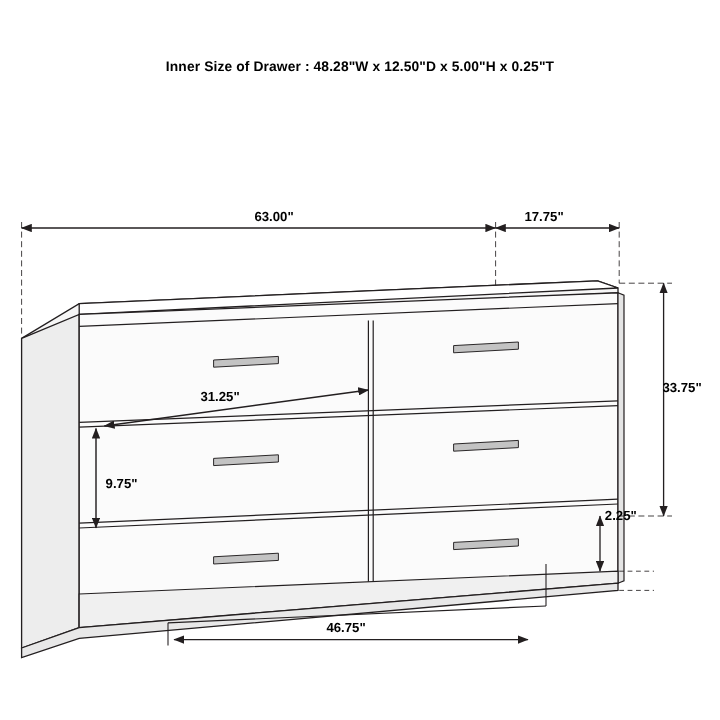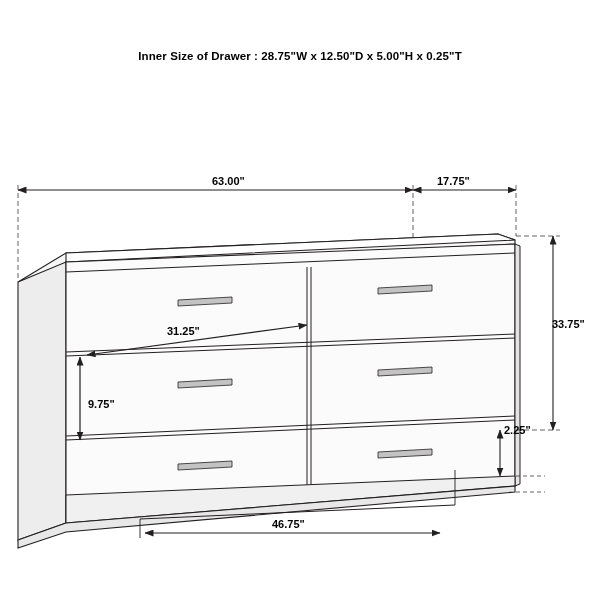--- a/index.html
+++ b/index.html
@@ -40,21 +40,21 @@
     font-size: 11px;
     font-weight: bold;
     white-space: nowrap;
   }
 </style>
 </head>
 <body>
 
 <div id="stage">
 
-  <div class="title">Inner Size of Drawer : 28.75"W x 12.50"D x 5.00"H x 0.25"T</div>
+  <div class="title">Inner Size of Drawer : 48.28"W x 12.50"D x 5.00"H x 0.25"T</div>
 
   <svg class="diagram" width="600" height="600" viewBox="0 0 600 600">
     <defs>
       <marker id="arrHead" markerWidth="9" markerHeight="7" refX="8.5" refY="3.5" orient="auto" markerUnits="userSpaceOnUse">
         <path d="M0,0 L9,3.5 L0,7 z" fill="#231f20"></path>
       </marker>
       <marker id="arrTail" markerWidth="9" markerHeight="7" refX="0.5" refY="3.5" orient="auto" markerUnits="userSpaceOnUse">
         <path d="M9,0 L0,3.5 L9,7 z" fill="#231f20"></path>
       </marker>
     </defs>

